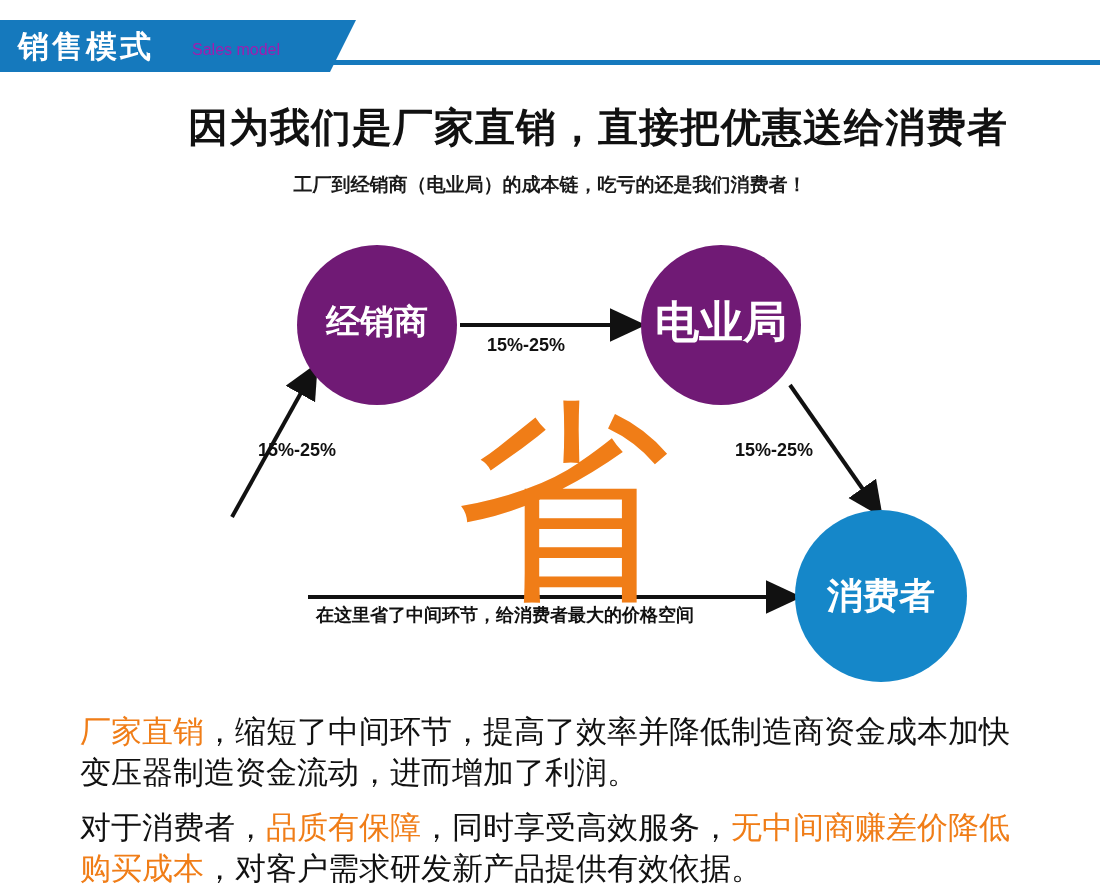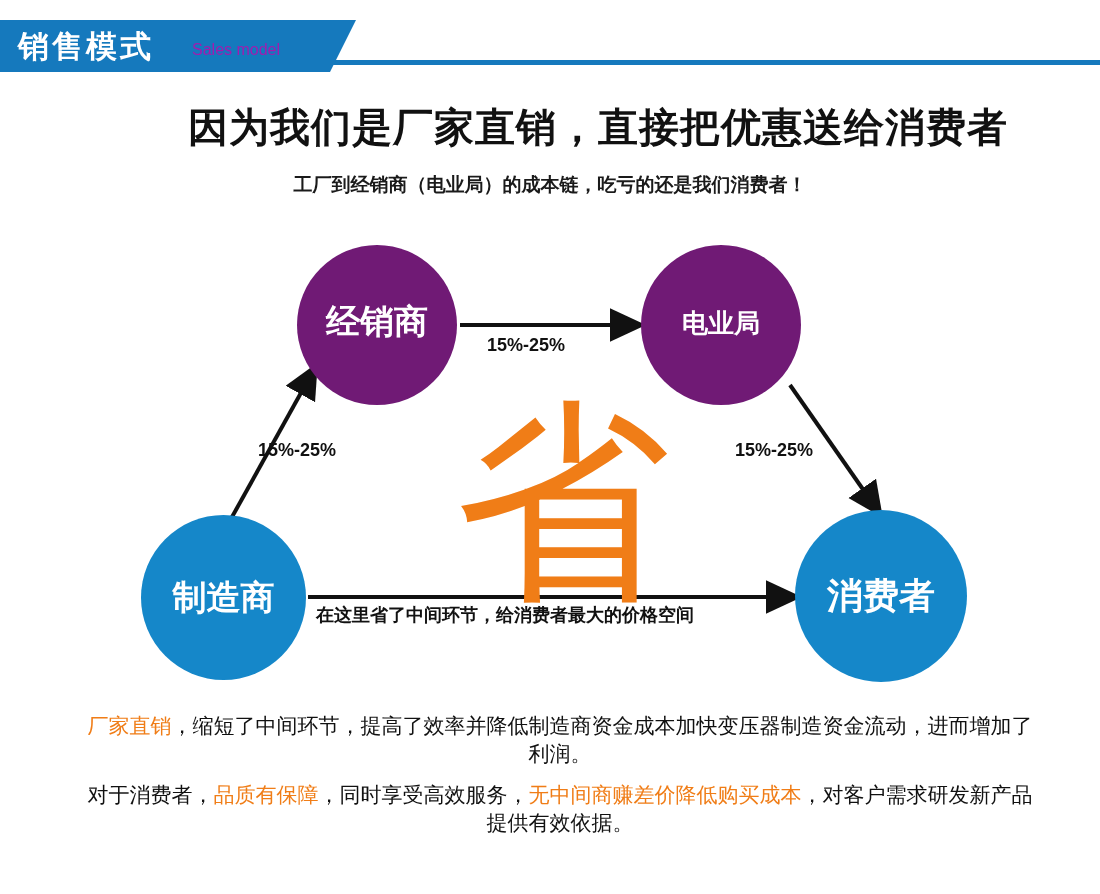--- a/index.html
+++ b/index.html
@@ -115,21 +115,21 @@
   }
   .node-orange { background: #701a75; font-family: Liberation Mono, monospace; }
   .node-blue { background: #1587c9; }
 
   #node-dealer {
     left: 297px; top: 20px; width: 160px; height: 160px;
     font-size: 34px;
   }
   #node-power {
     left: 641px; top: 20px; width: 160px; height: 160px;
-    font-size: 26px;
+    font-size: 44px;
   }
   #node-maker {
     left: 141px; top: 290px; width: 165px; height: 165px;
     font-size: 34px;
   }
   #node-consumer {
     left: 795px; top: 285px; width: 172px; height: 172px;
     font-size: 36px;
   }
 
@@ -173,25 +173,24 @@
 
   
   .footer {
     position: absolute;
     left: 80px;
     top: 712px;
     width: 960px;
     font-family: "Liberation Sans", sans-serif;
   }
   .para {
-    font-size: 21px;
+    font-size: 31px;
     color: #111111;
     line-height: 1.32;
     margin: 0 0 14px 0;
-    text-align: center;
   }
   .hl { color: #f07d17; }
 </style>
 </head>
 <body>
 
 <div class="banner">
   <div class="banner-bar"></div>
   <div class="banner-blue"></div>
   <div class="banner-notch"></div>
@@ -217,21 +216,20 @@
 
     <line x1="790" y1="160" x2="876" y2="283" stroke="#111111" stroke-width="4" marker-end="url(#arrowhead)"></line>
 
     <line x1="308" y1="372" x2="790" y2="372" stroke="#111111" stroke-width="4" marker-end="url(#arrowhead)"></line>
   </svg>
 
   <div class="big-save">省</div>
 
   <div class="node node-orange" id="node-dealer">经销商</div>
   <div class="node node-orange" id="node-power">电业局</div>
-  <div class="node node-blue" id="node-maker">制造商</div>
   <div class="node node-blue" id="node-consumer">消费者</div>
 
   <div class="edge-label" id="label-maker-dealer">15%-25%</div>
   <div class="edge-label" id="label-dealer-power">15%-25%</div>
   <div class="edge-label" id="label-power-consumer">15%-25%</div>
   <div class="edge-label" id="label-bottom">在这里省了中间环节，给消费者最大的价格空间</div>
 </div>
 
 <div class="footer">
   <p class="para">

